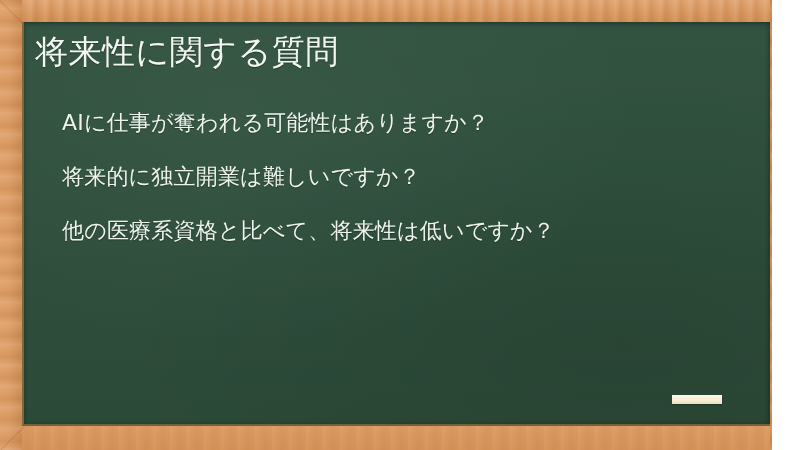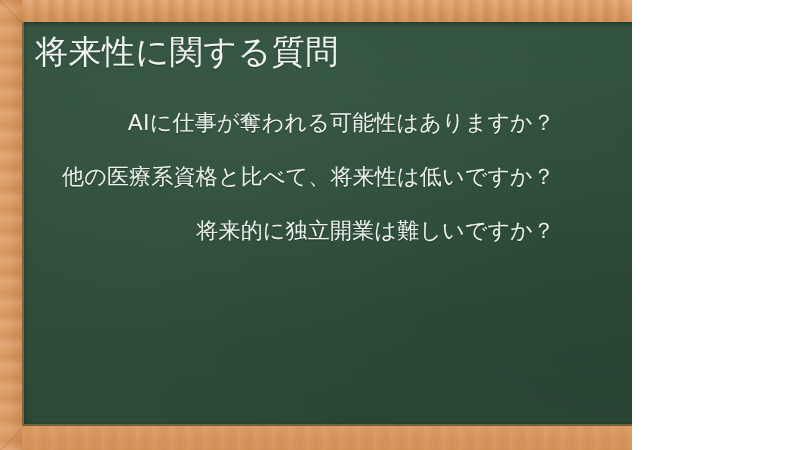--- a/index.html
+++ b/index.html
@@ -10,26 +10,25 @@
   body {
     width: 800px;
     height: 450px;
     overflow: hidden;
     font-family: "DejaVu Sans", "Liberation Sans", sans-serif;
   }
 
   
   #chalkboard-frame {
     position: relative;
-    width: 632px;
+    width: 772px;
     height: 450px;
     box-sizing: border-box;
     background: #d9975f;
     overflow: hidden;
-    text-align: right;
   }
 
   
   .frame-side {
     position: absolute;
     pointer-events: none;
   }
   #frame-top {
     left: 0; top: 0; width: 800px; height: 24px;
     background:
@@ -160,21 +159,21 @@
   <div class="miter" id="miter-tr"></div>
   <div class="miter" id="miter-bl"></div>
   <div class="miter" id="miter-br"></div>
 
   <div id="chalkboard-surface">
 
     <div id="board-title">将来性に関する質問</div>
 
     <ul id="question-list">
       <li class="question-item">AIに仕事が奪われる可能性はありますか？</li>
+      <li class="question-item">将来的に独立開業は難しいですか？</li>
       <li class="question-item">他の医療系資格と比べて、将来性は低いですか？</li>
-      <li class="question-item">将来的に独立開業は難しいですか？</li>
     </ul>
 
   </div>
 
   <div id="chalk-stick"></div>
 
 </div>
 
 </body></html>

